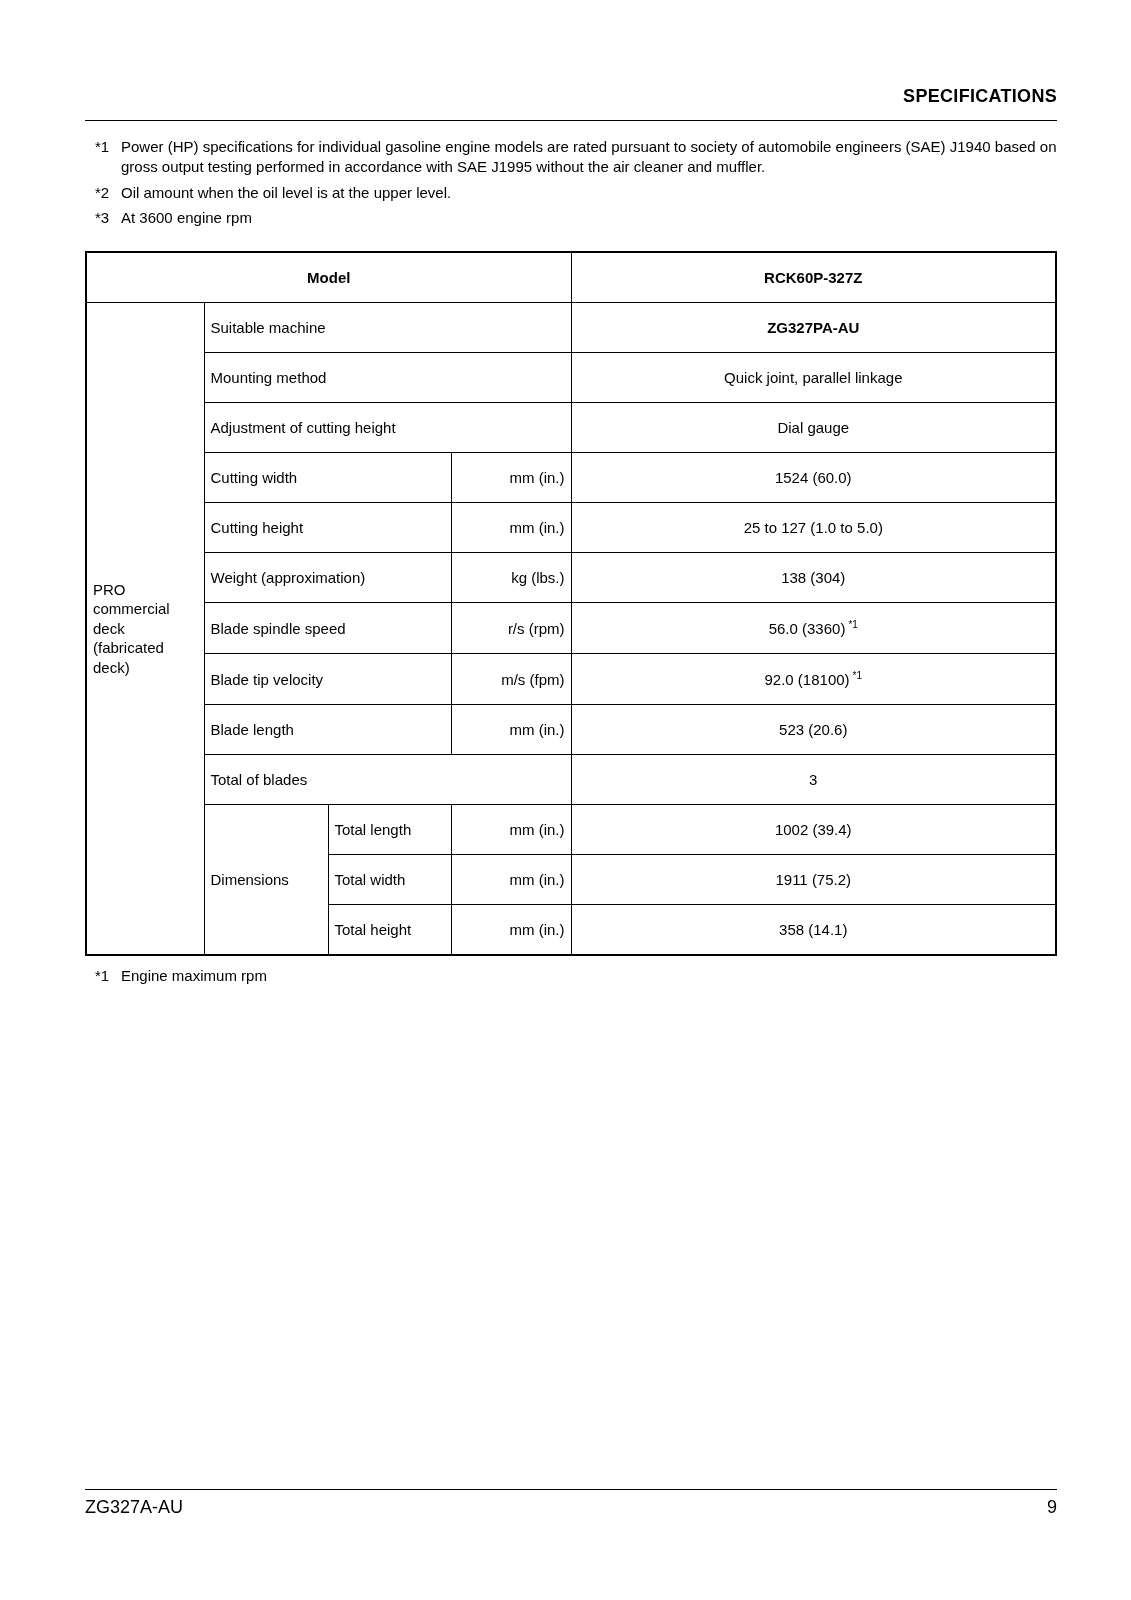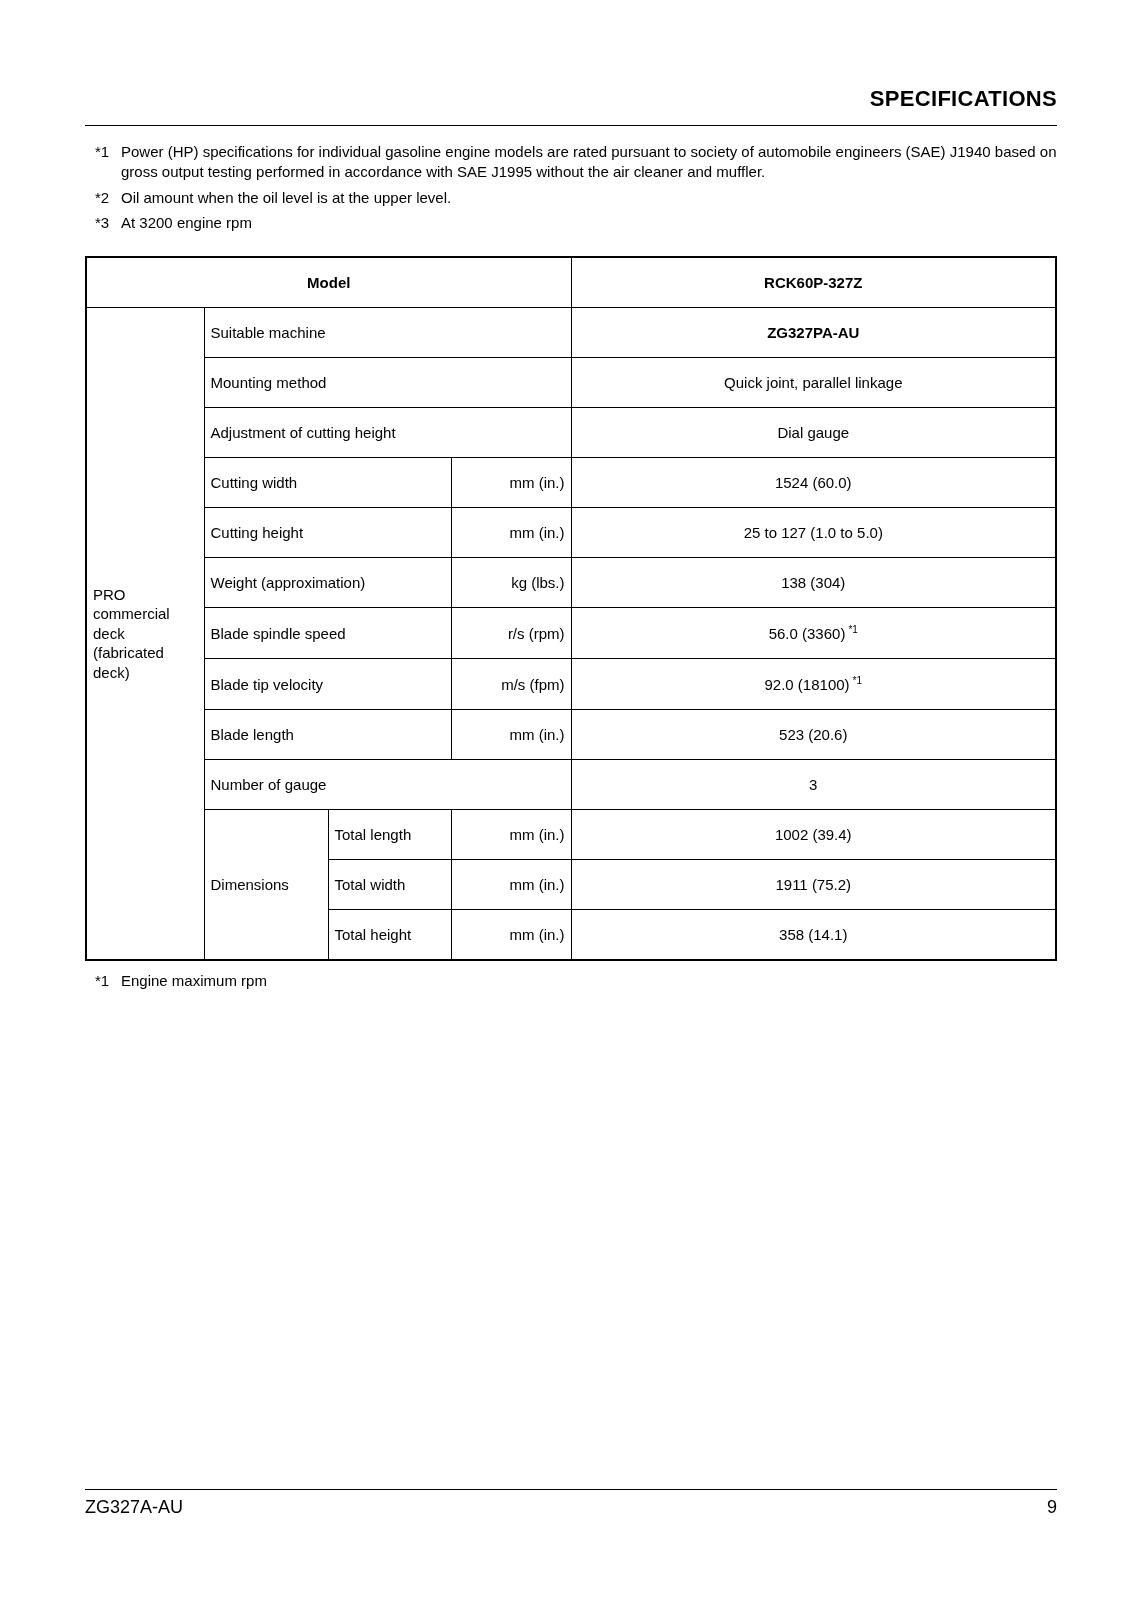--- a/index.html
+++ b/index.html
@@ -17,21 +17,21 @@
     right: 74px;
     top: 0;
   }
   .page-header {
     margin-top: 86px;
     border-bottom: 1px solid #000;
     padding-bottom: 13px;
     text-align: right;
   }
   .page-header-title {
-    font-size: 22px;
+    font-size: 18px;
     font-weight: bold;
     letter-spacing: 0.3px;
   }
   .footnotes {
     margin-top: 16px;
   }
   .footnote {
     display: flex;
     font-size: 15px;
     line-height: 1.35;
@@ -105,21 +105,21 @@
     <div class="footnote">
       <span class="footnote-marker">*1</span>
       <span class="footnote-text">Power (HP) specifications for individual gasoline engine models are rated pursuant to society of automobile engineers (SAE) J1940 based on gross output testing performed in accordance with SAE J1995 without the air cleaner and muffler.</span>
     </div>
     <div class="footnote">
       <span class="footnote-marker">*2</span>
       <span class="footnote-text">Oil amount when the oil level is at the upper level.</span>
     </div>
     <div class="footnote">
       <span class="footnote-marker">*3</span>
-      <span class="footnote-text">At 3200 engine rpm</span>
+      <span class="footnote-text">At 3600 engine rpm</span>
     </div>
   </div>
 
   <table class="spec-table">
     <colgroup>
       <col style="width:118px">
       <col style="width:124px">
       <col style="width:123px">
       <col style="width:120px">
       <col>
@@ -166,21 +166,21 @@
         <td colspan="2">Blade tip velocity</td>
         <td class="right">m/s (fpm)</td>
         <td class="center"><span>92.0 (18100)</span><sup class="fn">*1</sup></td>
       </tr>
       <tr>
         <td colspan="2">Blade length</td>
         <td class="right">mm (in.)</td>
         <td class="center">523 (20.6)</td>
       </tr>
       <tr>
-        <td colspan="3">Number of gauge</td>
+        <td colspan="3">Total of blades</td>
         <td class="center">3</td>
       </tr>
       <tr>
         <td rowspan="3">Dimensions</td>
         <td>Total length</td>
         <td class="right">mm (in.)</td>
         <td class="center">1002 (39.4)</td>
       </tr>
       <tr>
         <td>Total width</td>

